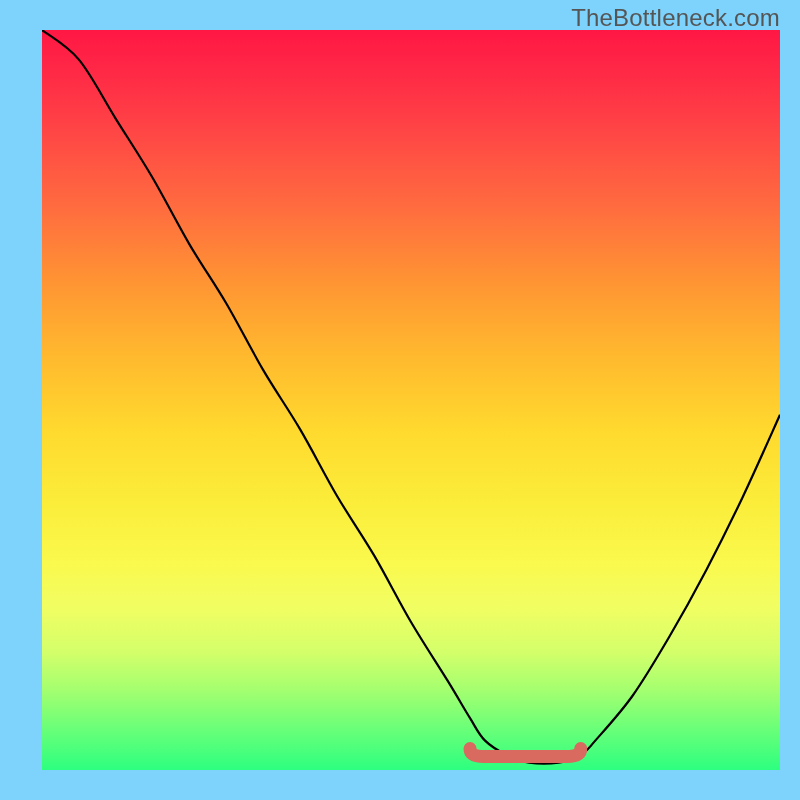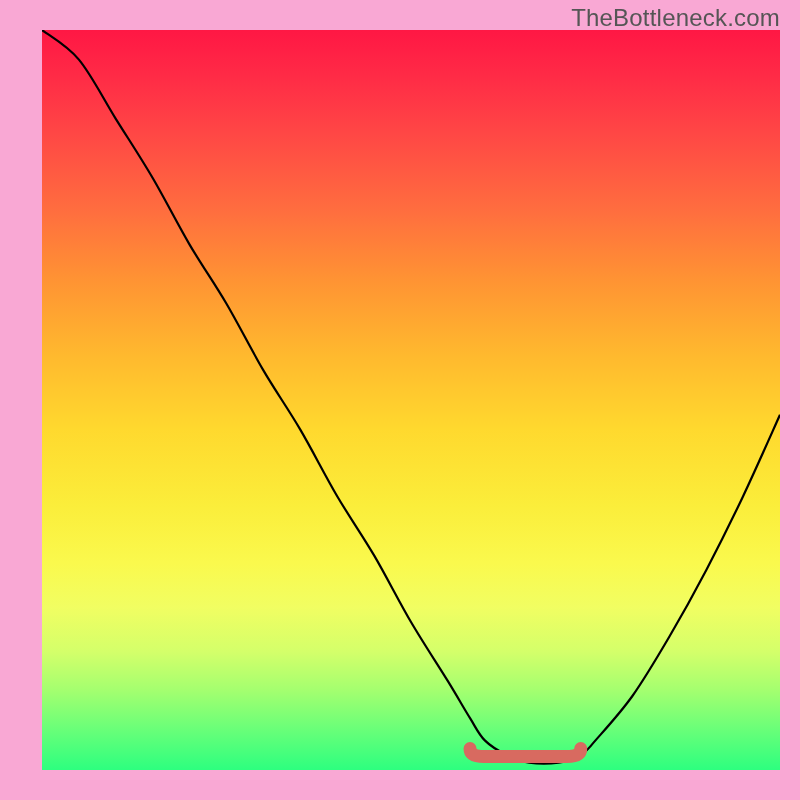--- a/index.html
+++ b/index.html
@@ -10,21 +10,21 @@
     background: #000;
     overflow: hidden;
     font-family: Arial, Helvetica, sans-serif;
   }
   .frame {
     position: absolute;
     left: 0;
     top: 0;
     width: 800px;
     height: 800px;
-    background: #f9a8d4;
+    background: #7dd3fc;
   }
   .plot-area {
     position: absolute;
     left: 42px;
     top: 30px;
     width: 738px;
     height: 740px;
     
     background: linear-gradient(
       to bottom,

